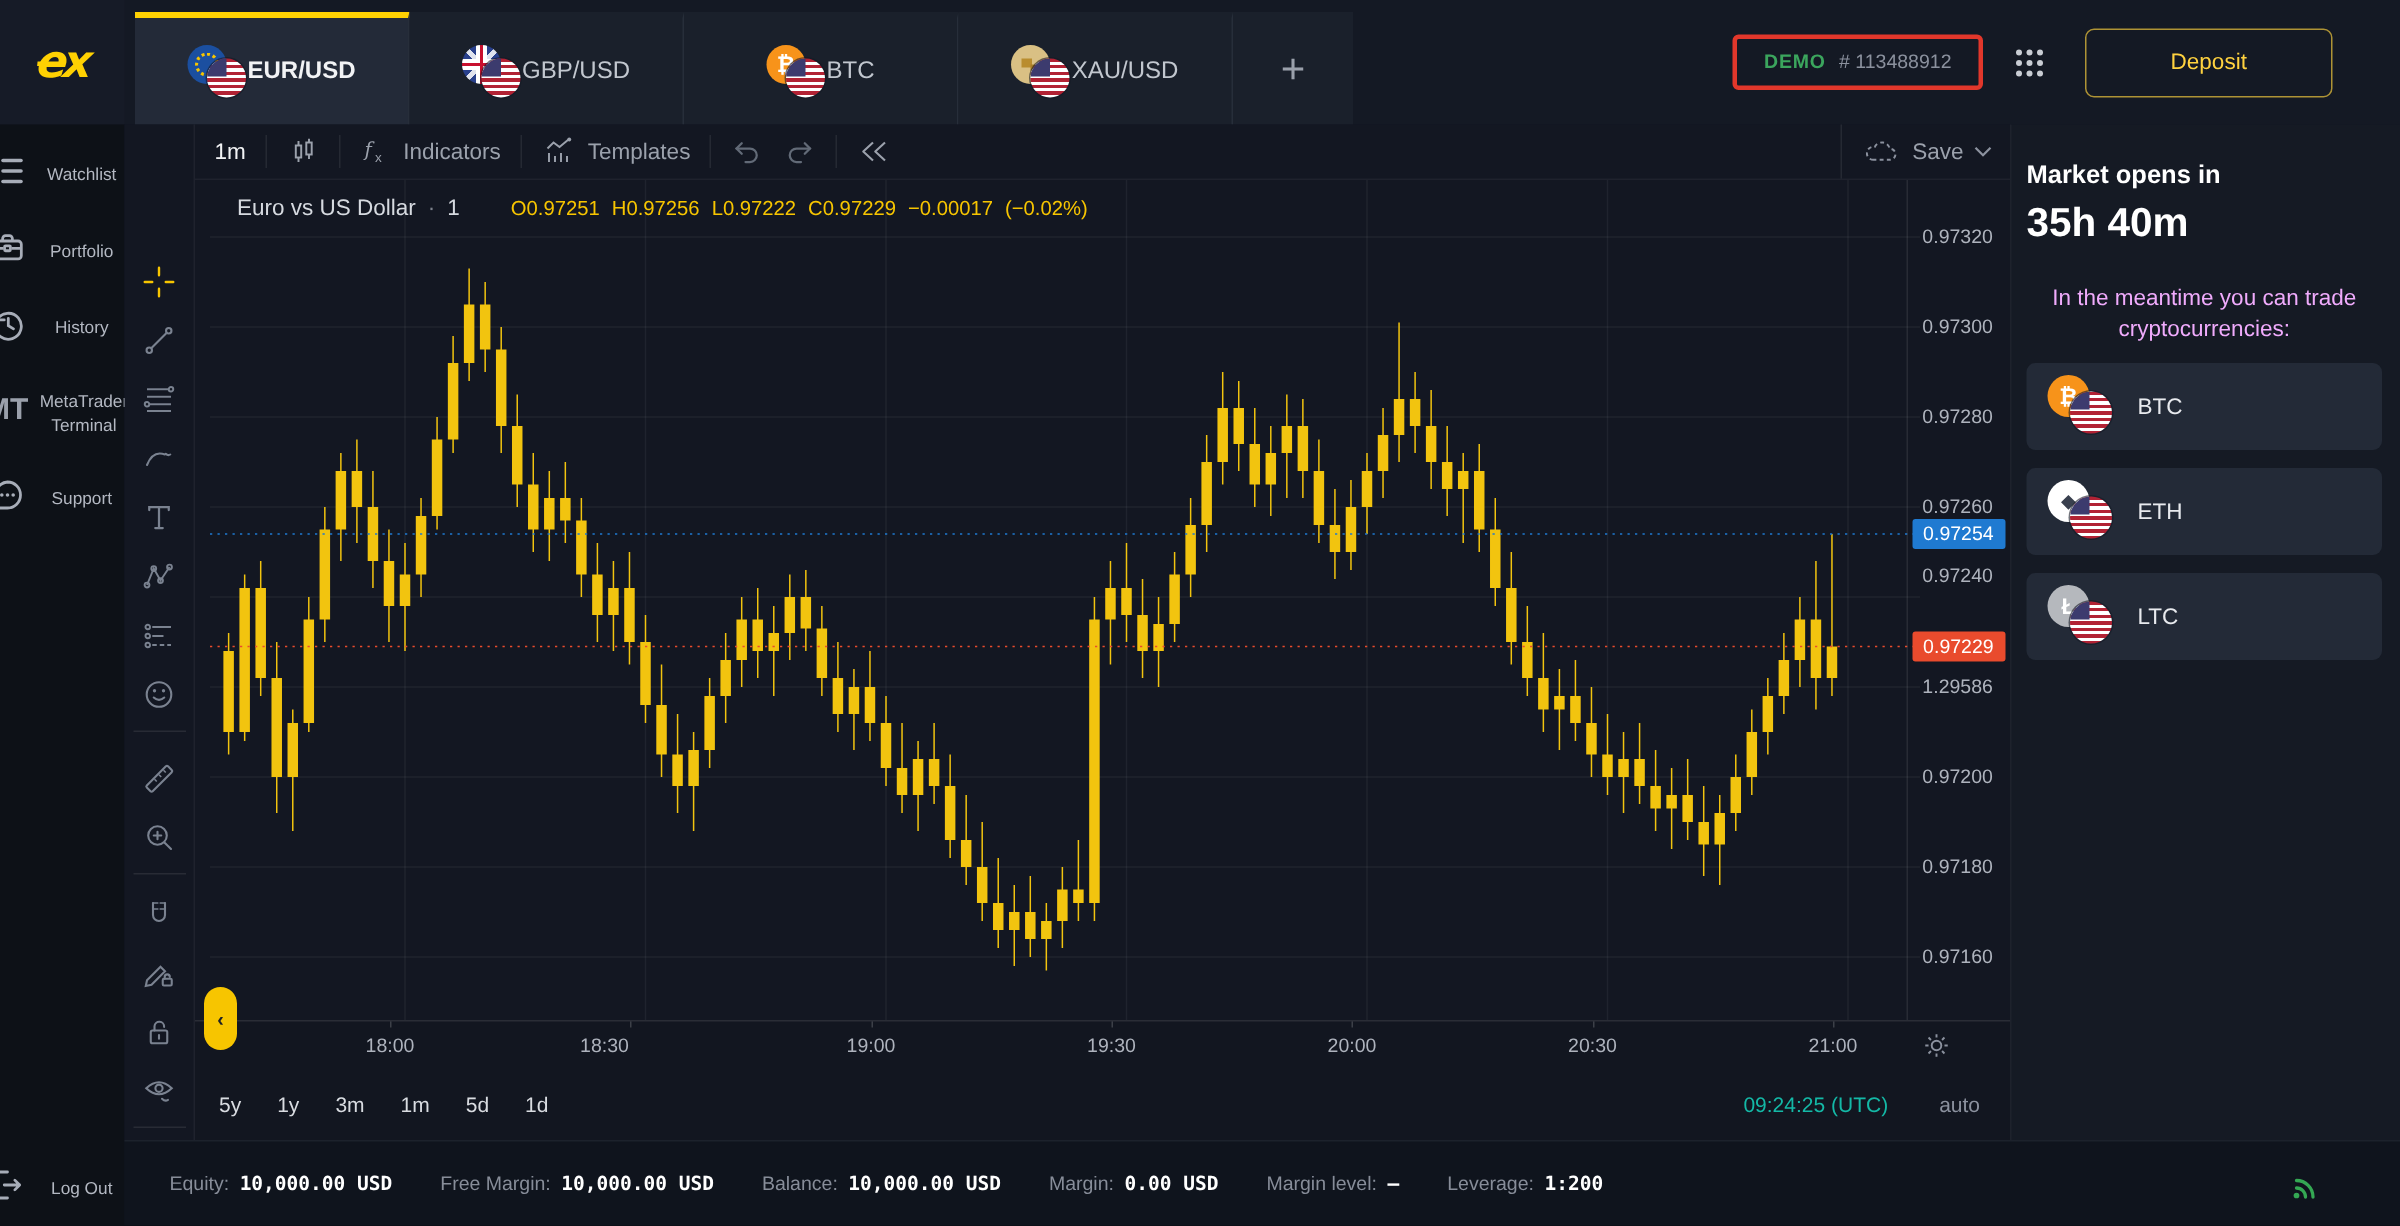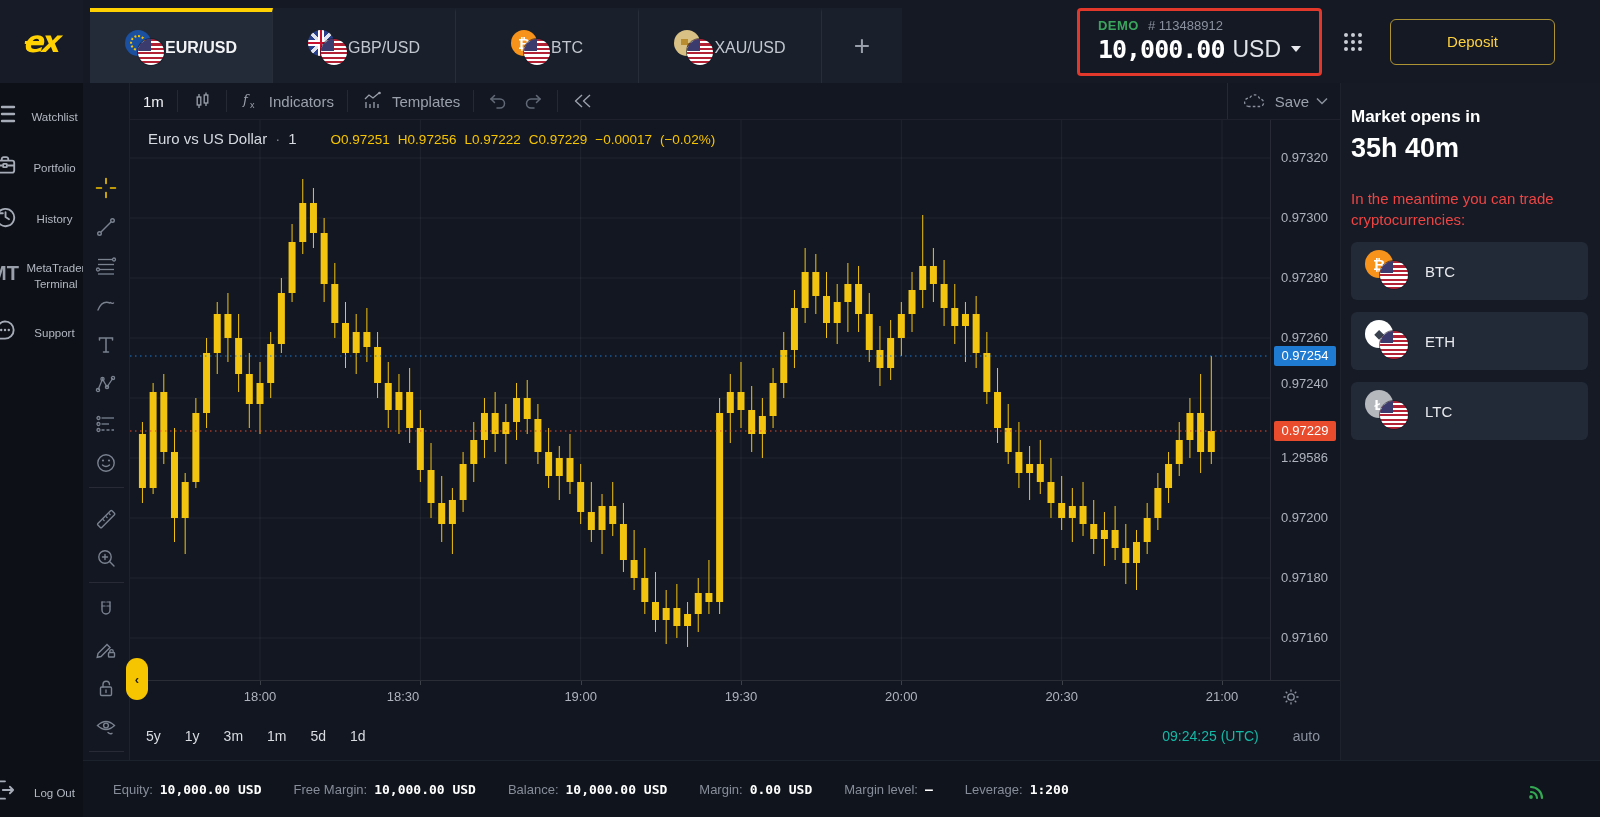--- a/index.html
+++ b/index.html
@@ -60,42 +60,42 @@
   .tool{position:absolute;left:11px;width:24px;height:24px;cursor:pointer;}
   .tool-div{position:absolute;left:6px;width:35px;height:1px;background:rgba(255,255,255,.09);}
   
   .chart-col{position:absolute;left:130px;top:83px;width:1210px;height:677px;background:#131722;display:flex;flex-direction:column;}
   .chart-toolbar{height:37px;display:flex;align-items:center;border-bottom:1px solid rgba(255,255,255,.05);font-size:15px;color:#9ba1ac;}
   .ct-item{display:flex;align-items:center;gap:7px;padding:0 13px;height:100%;cursor:pointer;}
   .ct-sep{width:1px;height:22px;background:rgba(255,255,255,.08);}
   .ct-tf{color:#f2f3f5;font-size:15px;}
   .ct-right{margin-left:auto;display:flex;align-items:center;gap:7px;padding-right:12px;border-left:1px solid rgba(255,255,255,.08);height:100%;padding-left:14px;cursor:pointer;}
   .plot-row{display:flex;height:560px;}
-  .plot{position:relative;width:1140px;height:560px;}
+  .plot{position:relative;width:1140px;height:560px;margin-left:10px;}
   .legend{position:absolute;left:18px;top:10px;display:flex;align-items:baseline;gap:8px;font-size:15px;color:#d6dae0;z-index:4;white-space:nowrap;}
   .legend .ohlc{font-size:13.5px;color:#f7c500;}
   .legend .sep{color:#7d828c;}
   .legend .gap{width:18px;}
   .collapse-handle{position:absolute;left:-4px;top:538px;width:22px;height:42px;background:#f7c500;border-radius:11px;display:flex;align-items:center;justify-content:center;color:#1c2027;font-weight:bold;font-size:13px;z-index:5;cursor:pointer;}
   .price-axis{position:relative;width:70px;border-left:1px solid rgba(255,255,255,.09);box-sizing:border-box;font-size:13px;color:#aeb3bd;}
   .ptick{position:absolute;left:10px;}
   .pbadge{position:absolute;left:3px;width:62px;height:20px;line-height:20px;text-align:center;border-radius:2px;color:#fff;font-size:13px;}
   .time-axis{position:relative;height:32px;border-top:1px solid rgba(255,255,255,.1);background:#121620;font-size:13px;color:#aeb3bd;}
   .ttick{position:absolute;top:8px;transform:translateX(-50%);}
   .tmark{position:absolute;top:0;width:1px;height:4px;background:rgba(255,255,255,.18);}
   .axis-gear{position:absolute;left:1152px;top:7px;cursor:pointer;}
   .range-bar{height:48px;background:#121620;display:flex;align-items:center;padding:0 16px;box-sizing:border-box;font-size:14px;color:#d9dce1;}
   .range-btn{margin-right:24px;cursor:pointer;}
   .rb-clock{margin-left:auto;color:#14b8a6;cursor:pointer;}
   .rb-auto{margin-left:34px;margin-right:4px;color:#8b919e;cursor:pointer;}
   
   .rpanel{position:absolute;left:1340px;top:83px;width:260px;height:677px;background:#151a24;border-left:1px solid rgba(255,255,255,.04);box-sizing:border-box;padding:24px 12px 0 10px;}
   .rp-title{font-size:17px;font-weight:bold;color:#ffffff;}
   .rp-count{font-size:27px;font-weight:bold;color:#ffffff;margin-top:6px;}
-  .rp-sub{font-size:15px;color:#ef4444;line-height:1.4;margin-top:24px;}
+  .rp-sub{font-size:15px;color:#f0abfc;line-height:1.4;margin-top:24px;text-align:center;}
   .crypto-card{margin-top:12px;height:58px;background:#232a37;border-radius:6px;display:flex;align-items:center;padding-left:14px;cursor:pointer;}
   .crypto-card .pair{width:44px;height:42px;}
   .crypto-card .coin,.crypto-card .flag-us{width:28px;height:28px;}
   .crypto-card .quote{left:15px;top:11px;}
   .crypto-label{margin-left:16px;font-size:15px;color:#e8eaee;}
   
   .statusbar{position:absolute;left:83px;top:760px;width:1517px;height:57px;background:#0f141d;border-top:1px solid #1c222c;box-sizing:border-box;display:flex;align-items:center;padding-left:30px;}
   .st-item{display:flex;align-items:baseline;margin-right:32px;white-space:nowrap;}
   .st-label{font-size:13px;color:#878d99;}
   .st-value{font-family:"DejaVu Sans Mono",monospace;font-weight:bold;font-size:13px;color:#ffffff;margin-left:7px;}
@@ -140,25 +140,20 @@
         <span class="tab-label">XAU/USD</span>
       </div>
       <div class="tab-plus">+</div>
     </div>
     <div class="hdr-spacer"></div>
 
     <div class="account-box">
       <div class="account-line1">
         <span class="acct-demo">DEMO</span>
         <span class="acct-num"># 113488912</span>
-      </div>
-      <div class="account-line2">
-        <span class="acct-balance">10,000.00</span>
-        <span class="acct-cur">USD</span>
-        <span class="caret"></span>
       </div>
     </div>
 
     <div class="apps-btn">
       <svg width="22" height="22" viewBox="0 0 22 22">
         <g fill="#c9cdd4">
           <circle cx="4" cy="4" r="2"></circle>
             <circle cx="11" cy="4" r="2"></circle>
             <circle cx="18" cy="4" r="2"></circle>
           <circle cx="4" cy="11" r="2"></circle>

